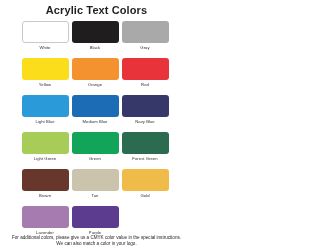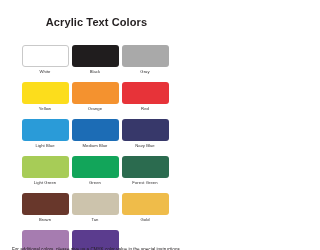--- a/index.html
+++ b/index.html
@@ -20,21 +20,21 @@
     position: relative;
     background: #ffffff;
     box-sizing: border-box;
   }
   .title {
     text-align: center;
     font-size: 11px;
     font-weight: bold;
     letter-spacing: 0.1px;
     color: #231f20;
-    margin: 16px;
+    margin: 4px;
     line-height: 13px;
   }
   .grid {
     margin-top: 4px;
     padding: 0 21px;
     box-sizing: border-box;
   }
   .row {
     display: flex;
     justify-content: flex-start;

